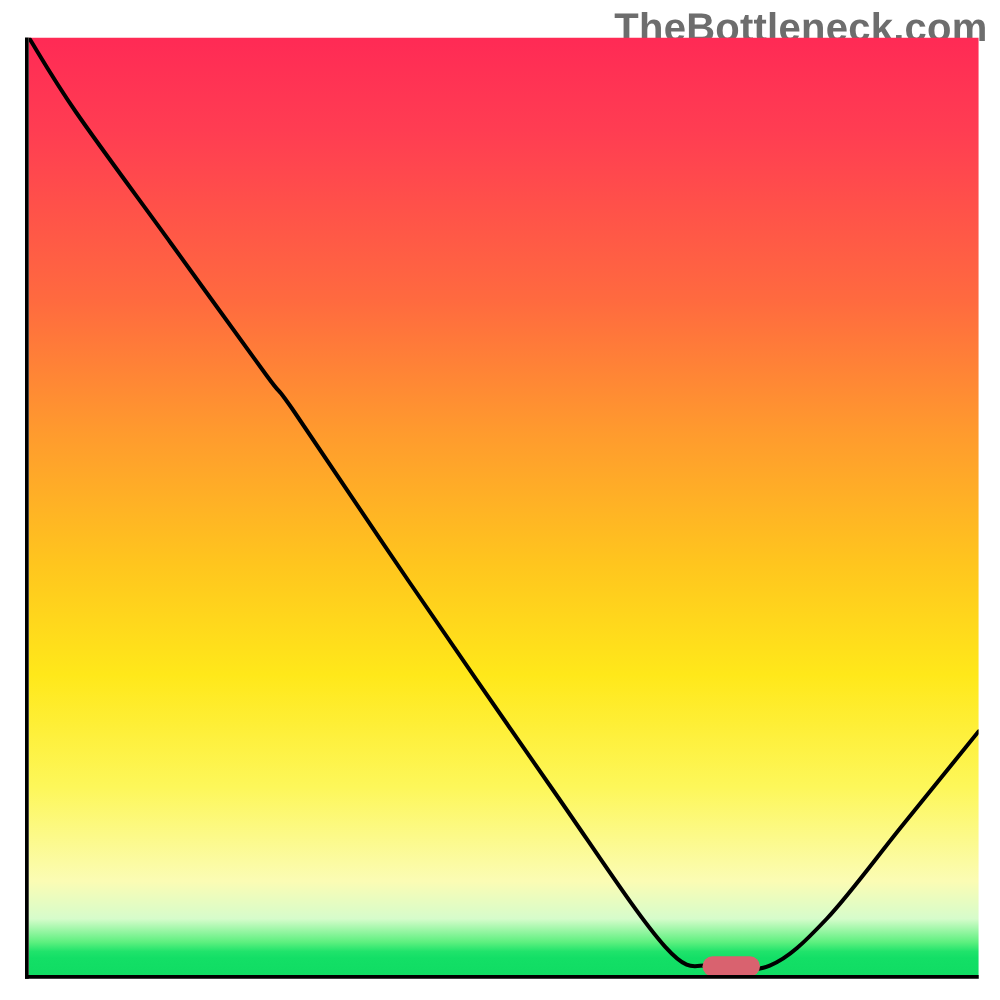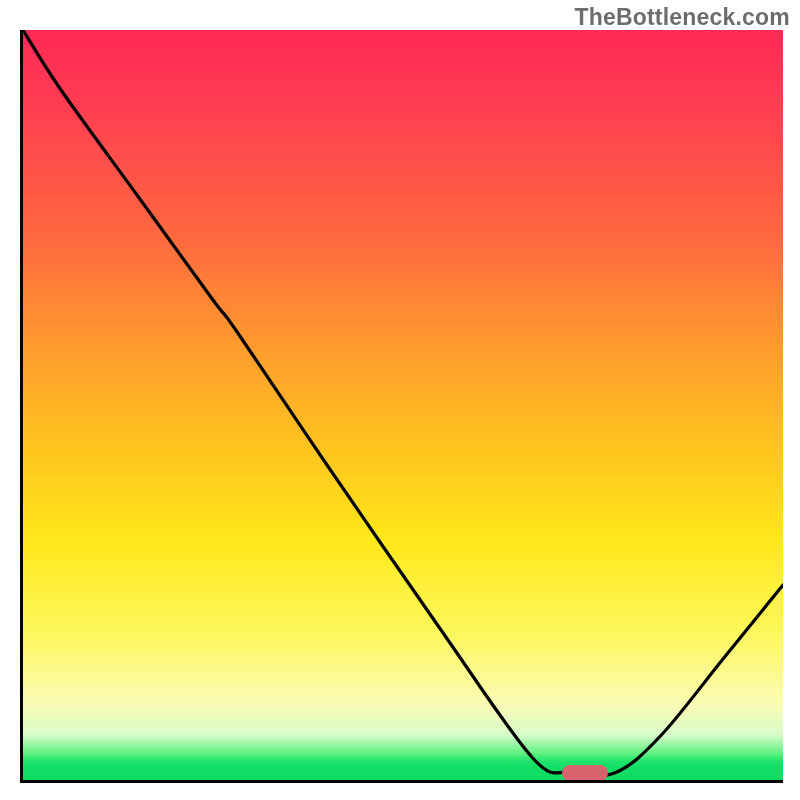--- a/index.html
+++ b/index.html
@@ -13,21 +13,21 @@
   }
   .stage {
     position: relative;
     width: 800px;
     height: 800px;
   }
   .watermark {
     position: absolute;
     top: 4px;
     right: 10px;
-    font-size: 23px;
+    font-size: 32px;
     font-weight: 600;
     color: #6d6d6d;
     letter-spacing: 0.2px;
     user-select: none;
   }
   .plot {
     position: absolute;
     left: 20px;
     top: 30px;
     width: 760px;

